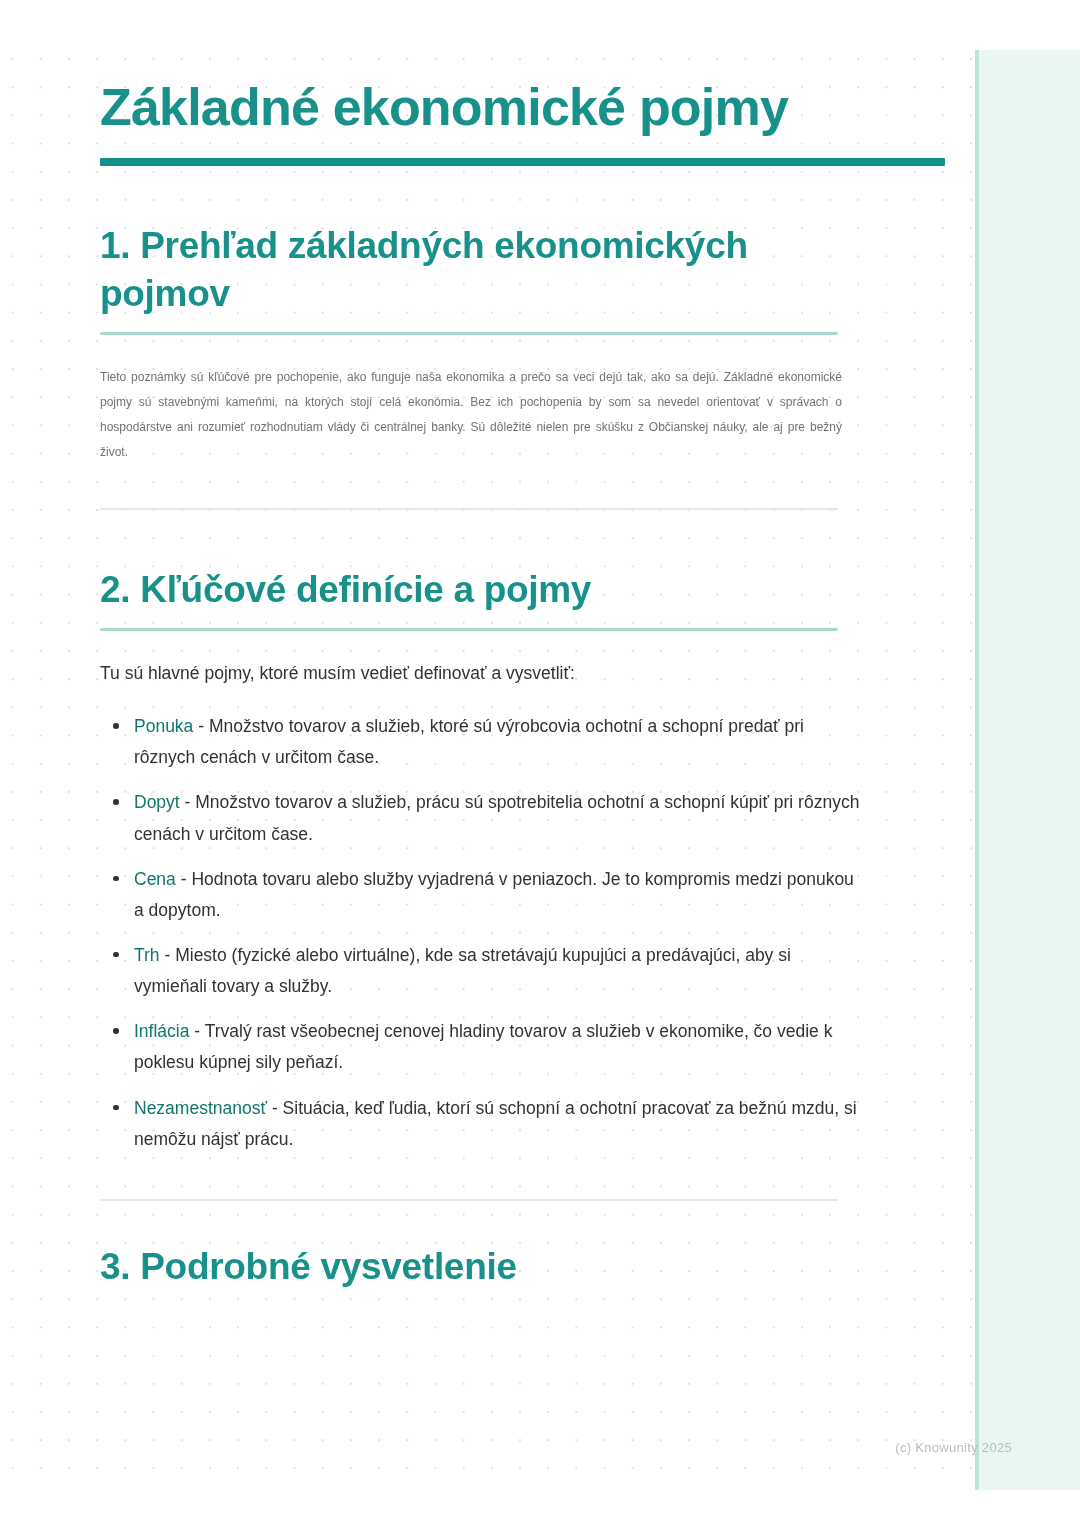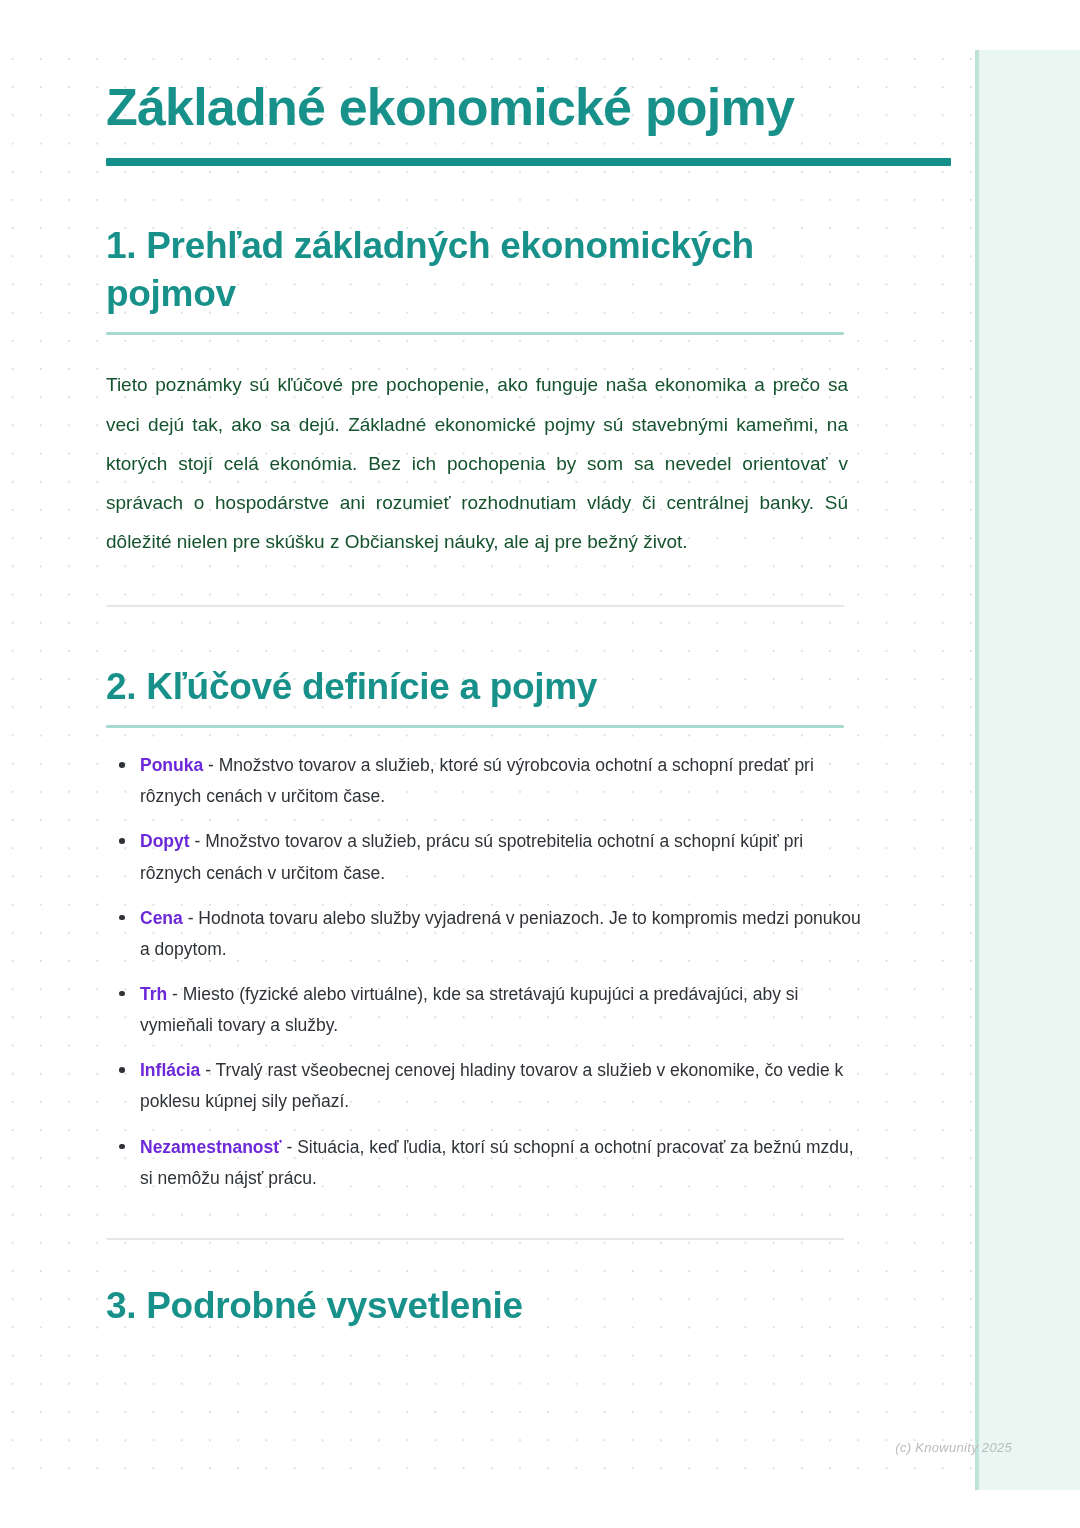--- a/index.html
+++ b/index.html
@@ -44,21 +44,21 @@
     background: #e9f6f2;
     border-left: 4px solid #bfe3da;
     box-sizing: border-box;
     z-index: 1;
     pointer-events: none;
   }
 
   
   .content {
     position: absolute;
-    left: 16px;
+    left: 10px;
     top: 0;
     width: 952px;
     z-index: 3;
     padding: 78px 0 0 0;
     box-sizing: border-box;
   }
 
   .col {
     margin-left: 90px;
     width: 845px;
@@ -102,23 +102,23 @@
     margin-top: 14px;
     width: 738px;
     height: 3px;
     background: #a8d9d0;
     border-radius: 2px;
   }
 
   
   .body-text {
     margin: 30px 0 0 0;
-    font-size: 19px;
+    font-size: 12px;
     line-height: 2.06;
-    color: #14532d;
+    color: #737373;
     text-align: justify;
     width: 742px;
   }
 
   .lead-text {
     margin: 28px 0 0 0;
     font-size: 17.5px;
     line-height: 1.7;
     color: #2f3337;
     width: 742px;
@@ -158,42 +158,41 @@
     position: absolute;
     left: 13px;
     top: 12px;
     width: 5.5px;
     height: 5.5px;
     border-radius: 50%;
     background: #2f3337;
   }
 
   .term-name {
-    font-weight: 700;
-    color: #6d28d9;
+    font-weight: 400;
+    color: #0f766e;
     margin-top: 20px;
   }
 
   
   .bottom-section {
     margin-top: 42px;
   }
 
   
   .watermark {
     position: absolute;
     right: 68px;
     top: 1440px;
     font-size: 13px;
     color: #b9bdc0;
     letter-spacing: 0.3px;
     z-index: 4;
     white-space: nowrap;
     font-family: "Liberation Sans", sans-serif;
-    font-style: italic;
   }
 </style>
 </head>
 <body>
 
 <div class="page">
 
   <div class="dot-grid"></div>
   <div class="side-band"></div>
 
@@ -207,20 +206,21 @@
         <h2 class="section-heading">1. Prehľad základných ekonomických pojmov</h2>
         <div class="section-rule"></div>
         <p class="body-text">Tieto poznámky sú kľúčové pre pochopenie, ako funguje naša ekonomika a prečo sa veci dejú tak, ako sa dejú. Základné ekonomické pojmy sú stavebnými kameňmi, na ktorých stojí celá ekonómia. Bez ich pochopenia by som sa nevedel orientovať v správach o hospodárstve ani rozumieť rozhodnutiam vlády či centrálnej banky. Sú dôležité nielen pre skúšku z Občianskej náuky, ale aj pre bežný život.</p>
       </div>
 
       <div class="separator"></div>
 
       <div class="section">
         <h2 class="section-heading">2. Kľúčové definície a pojmy</h2>
         <div class="section-rule"></div>
+        <p class="lead-text">Tu sú hlavné pojmy, ktoré musím vedieť definovať a vysvetliť:</p>
 
         <ul class="term-list">
           <li class="term-item">
             <span class="term-bullet"></span>
             <span class="term-name">Ponuka</span><span> - Množstvo tovarov a služieb, ktoré sú výrobcovia ochotní a schopní predať pri rôznych cenách v určitom čase.</span>
           </li>
           <li class="term-item">
             <span class="term-bullet"></span>
             <span class="term-name">Dopyt</span><span> - Množstvo tovarov a služieb, prácu sú spotrebitelia ochotní a schopní kúpiť pri rôznych cenách v určitom čase.</span>
           </li>

